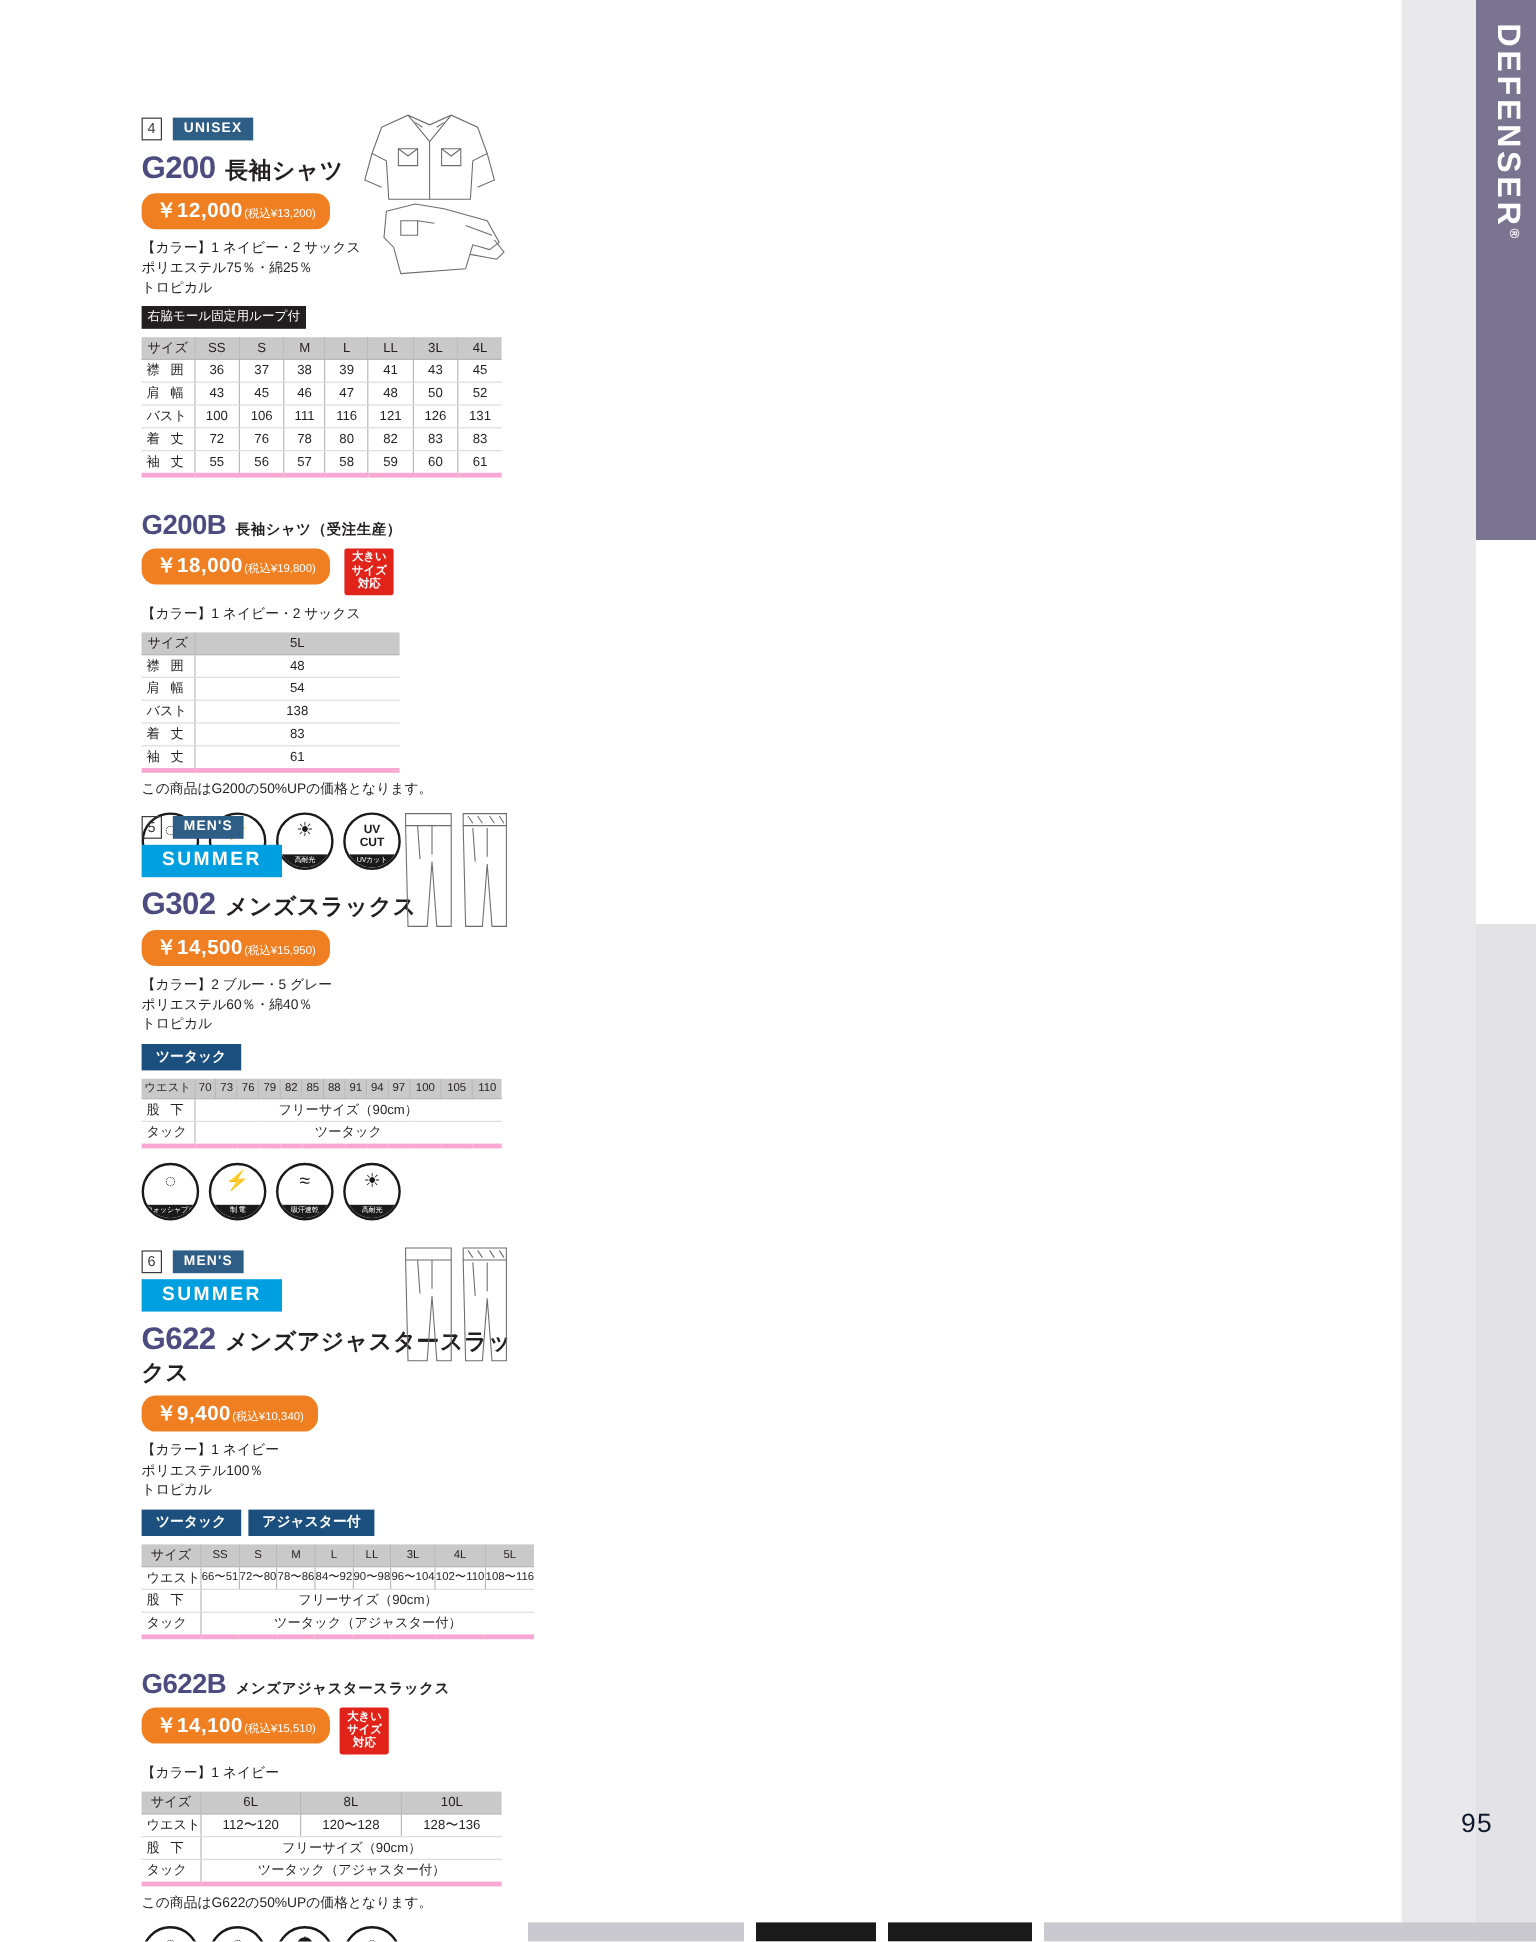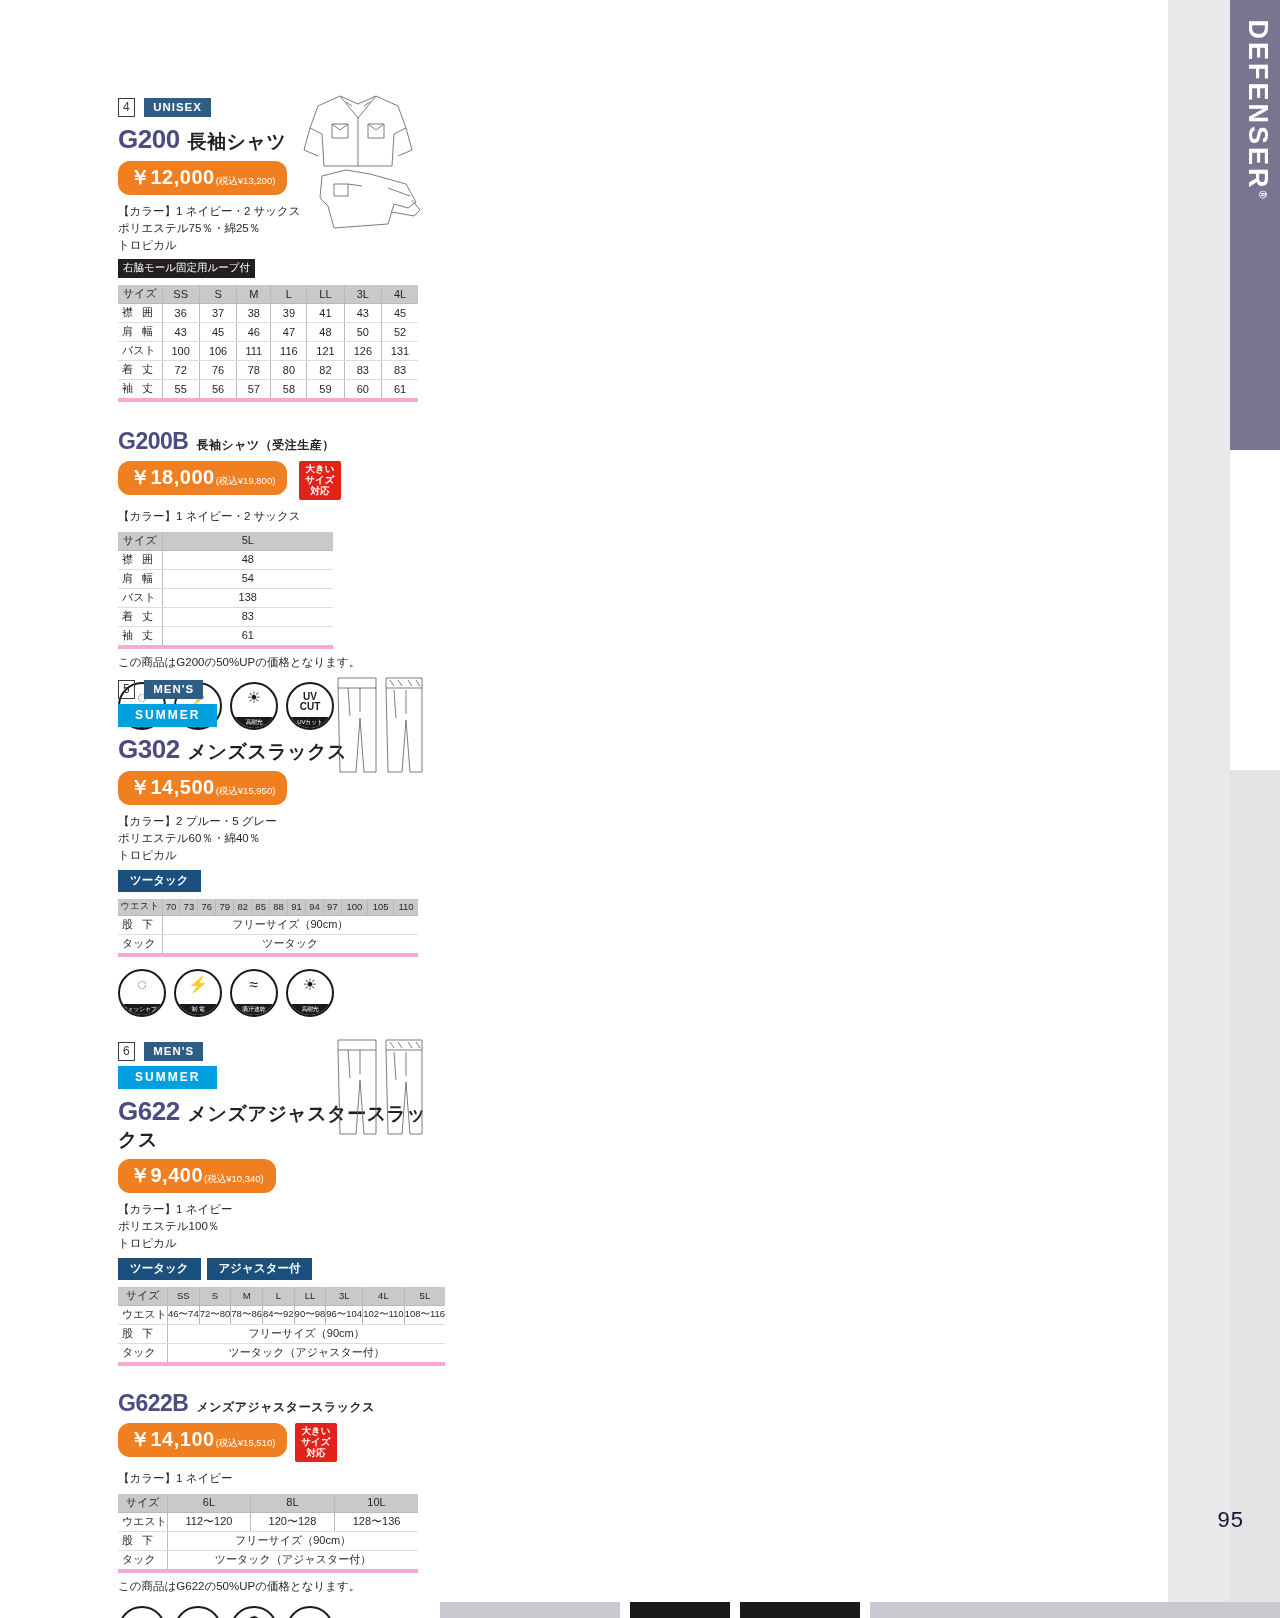--- a/index.html
+++ b/index.html
@@ -41,36 +41,36 @@
   .numtag {
     display:inline-block; border:1px solid #3b3b3b; color:#3b3b3b;
     font-size:12px; line-height:1; padding:2px 4px 3px; vertical-align:middle;
   }
   .cat {
     display:inline-block; background:#2e5d86; color:#fff; font-weight:bold;
     font-size:11.5px; letter-spacing:1px; padding:3px 9px 4px; margin-left:5px; vertical-align:middle;
   }
   .season {
     display:inline-block; background:#00a0e0; color:#fff; font-weight:bold;
-    font-size:12px; letter-spacing:2px; padding:4px 17px 5px; margin-top:5px;
+    font-size:16px; letter-spacing:2px; padding:4px 17px 5px; margin-top:5px;
   }
   .model {
     margin-top:7px; font-size:0;
   }
   .model .code { font-size:26px; font-weight:bold; color:#4c4c80; letter-spacing:-0.5px; }
   .model .code.sub { font-size:23px; }
   .model .nm { font-size:19px; font-weight:bold; color:#231f20; margin-left:8px; letter-spacing:0.5px; }
   .model .nm.small { font-size:12px; }
 
   .pricerow { margin-top:6px; font-size:0; }
   .price {
     display:inline-block; background:#f07f22; color:#fff; border-radius:12px;
     padding:3px 12px 4px; vertical-align:top;
   }
-  .price .yen { font-size:20px; font-weight:bold; letter-spacing:0.5px; }
+  .price .yen { font-size:17px; font-weight:bold; letter-spacing:0.5px; }
   .price .tax { font-size:9.5px; margin-left:1px; }
   .bigsize {
     display:inline-block; margin-left:8px; background:#e2231a; color:#fff;
     font-size:9.5px; font-weight:bold; line-height:1.15; text-align:center;
     padding:3px 6px; border-radius:2px; vertical-align:top;
   }
 
   .spec { margin-top:8px; font-size:11.5px; line-height:1.45; color:#231f20; }
   .kuro {
     display:inline-block; background:#231f20; color:#fff; font-size:10.5px;
@@ -415,21 +415,21 @@
         <th>L</th>
         <th>LL</th>
         <th>3L</th>
         <th>4L</th>
         <th>5L</th>
       </tr>
     </thead>
     <tbody>
       <tr>
         <td class="rh nospace" style="font-size:11px;">ウエスト</td>
-        <td>46〜74</td>
+        <td>66〜51</td>
         <td>72〜80</td>
         <td>78〜86</td>
         <td>84〜92</td>
         <td>90〜98</td>
         <td>96〜104</td>
         <td>102〜110</td>
         <td>108〜116</td>
       </tr>
       <tr>
         <td class="rh" style="font-size:11px;">股 下</td>

